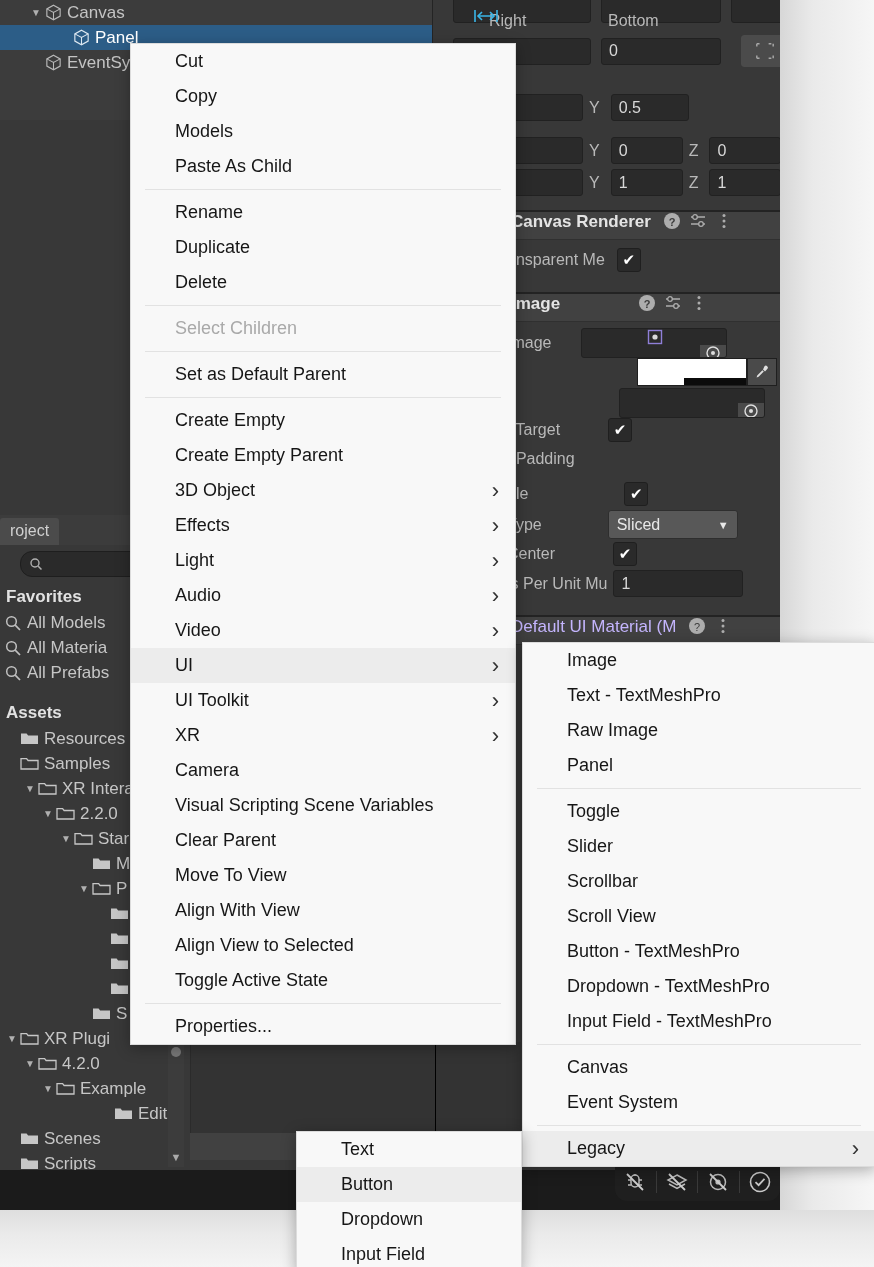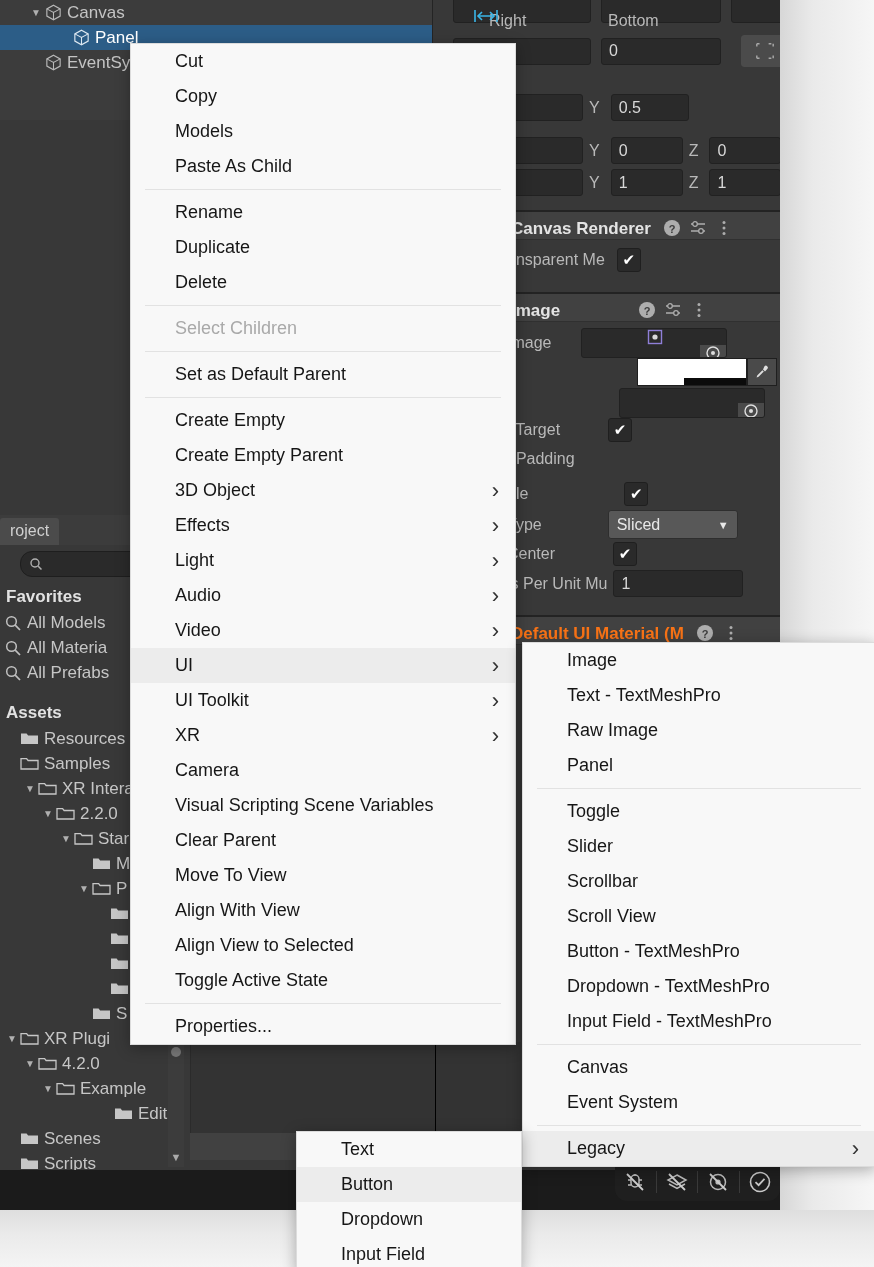--- a/index.html
+++ b/index.html
@@ -22,21 +22,21 @@
   
   #inspector{position:absolute;left:432px;top:0;width:348px;height:1160px;background:#383838;
              border-left:1px solid #242424;overflow:hidden;}
   .insp-strip{position:absolute;left:0;top:0;width:18px;height:120px;background:#383838;}
   .lbl{color:#b9b9b9;font-size:16px;white-space:nowrap;}
   .field{background:#2a2a2a;border:1px solid #212121;border-radius:3px;height:27px;
          display:flex;align-items:center;padding:0 7px;color:#d8d8d8;font-size:16px;box-sizing:border-box;}
   .axis{color:#b9b9b9;font-size:16px;margin-right:5px;}
   .sqbtn{width:48px;height:32px;border-radius:3px;display:flex;align-items:center;justify-content:center;
          color:#a8a8a8;font-size:15px;}
-  .comp-header{height:30px;display:flex;align-items:flex-end;background:#414141;border-top:1px solid #2c2c2c;
+  .comp-header{height:30px;display:flex;align-items:flex-start;background:#414141;border-top:1px solid #2c2c2c;
                border-bottom:1px solid #303030;color:#e4e4e4;font-weight:bold;font-size:17px;}
   .comp-header.sep{border-top:2px solid #232323;}
   .ico-btn{width:20px;height:20px;margin-left:6px;opacity:.8;}
   .chk{width:22px;height:22px;background:#2a2a2a;border:1px solid #1f1f1f;border-radius:3px;
        display:flex;align-items:center;justify-content:center;color:#ffffff;font-size:15px;}
   .objfield{background:#2a2a2a;border:1px solid #212121;border-radius:3px;height:28px;display:flex;
             align-items:center;color:#d6d6d6;font-size:16px;overflow:hidden;flex-direction:column;}
   .objfield .picker{margin-left:auto;width:26px;height:100%;background:#4a4a4a;display:flex;
                     align-items:center;justify-content:center;}
   .dropdownfield{background:#585858;border:1px solid #2e2e2e;border-radius:3px;height:27px;display:flex;
@@ -309,21 +309,21 @@
   <div style="position:absolute;left:74px;top:542px;display:flex;align-items:center;">
     <span class="lbl">Center</span>
     <div class="chk" style="margin-left:58px;">✔</div>
   </div>
 
   <div style="position:absolute;left:74px;top:570px;display:flex;align-items:center;">
     <span class="lbl">ls Per Unit Mu</span>
     <div class="field" style="width:130px;margin-left:6px;">1</div>
   </div>
 
-  <div class="comp-header sep" style="position:absolute;left:0;top:615px;width:348px;padding-left:78px;box-sizing:border-box;font-weight:bold;color:#f97316;">
+  <div class="comp-header sep" style="position:absolute;left:0;top:615px;width:348px;padding-left:78px;box-sizing:border-box;font-weight:normal;color:#c4b5fd;">
     <span>Default UI Material (M</span>
     <span class="ico-btn" style="margin-left:12px;">
       <svg width="18" height="18" viewBox="0 0 18 18">
           <circle cx="9" cy="9" r="8" fill="#c9c9c9"></circle>
           <text x="9" y="13.5" font-size="11" text-anchor="middle" fill="#3a3a3a" font-family="Liberation Sans">?</text>
         </svg>
     </span>
     <span class="ico-btn">
       <svg width="18" height="18" viewBox="0 0 18 18">
           <circle cx="9" cy="3.5" r="1.5" fill="#c9c9c9"></circle>

